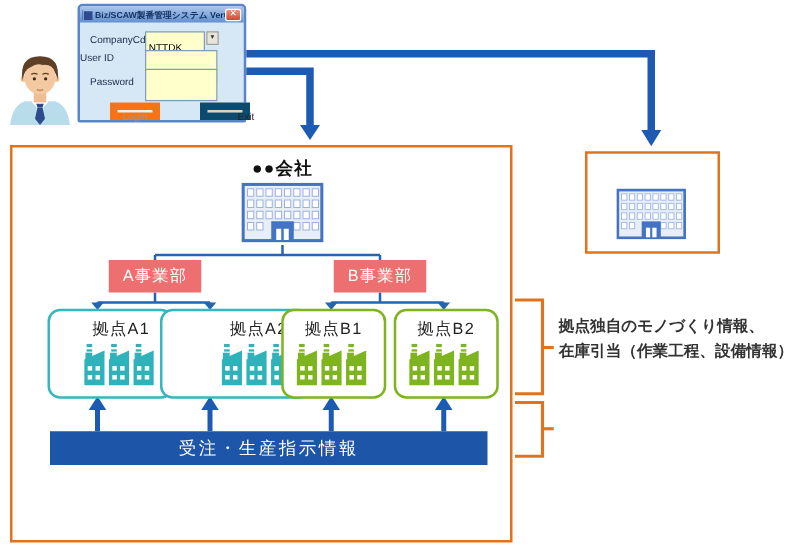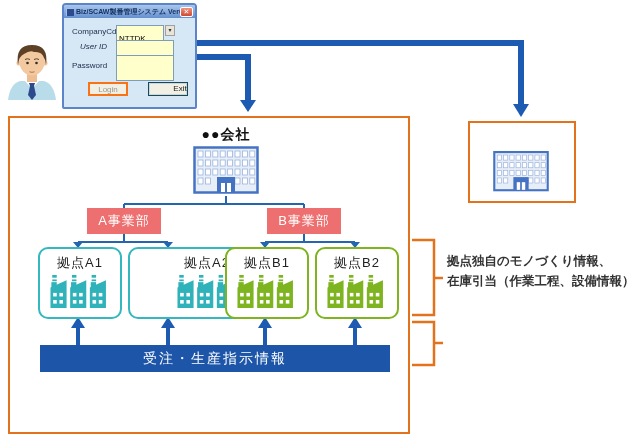--- a/index.html
+++ b/index.html
@@ -32,39 +32,39 @@
 
   .bar{position:absolute;z-index:3;left:40px;width:350px;background:#1d56a8;color:#fff;
        display:flex;align-items:center;justify-content:center;font-weight:normal;}
   .bar-order{top:345px;height:27px;font-size:14px;letter-spacing:2px;}
   .bar-master{top:382px;height:28px;font-size:15px;letter-spacing:3px;}
 
   .annotation{position:absolute;z-index:3;left:447px;font-size:12.5px;font-weight:bold;color:#333;
               line-height:20px;white-space:nowrap;}
 
   
-  .dialog{position:absolute;left:62px;top:3px;width:135px;height:106px;z-index:4;
+  .dialog{position:absolute;left:62px;top:3px;width:135px;height:95px;z-index:4;
           background:#d6e7f5;border:2px solid #5b84c9;border-radius:4px 4px 2px 2px;box-sizing:border-box;}
   .titlebar{height:13px;background:linear-gradient(#a9c7ec,#6590cf);display:flex;align-items:center;
             padding:0 2px;border-radius:2px 2px 0 0;}
   .app-icon{width:8px;height:8px;background:#2c4a8c;margin-right:2px;flex:none;
             box-shadow:inset 1px 1px 0 #9fc0e8;}
   .title-text{font-size:7px;font-weight:bold;color:#14305e;white-space:nowrap;overflow:hidden;flex:1;}
   .close-btn{width:13px;height:10px;background:linear-gradient(#f0907c,#cf4a33);border:1px solid #fff;
              border-radius:2px;color:#fff;font-size:7px;line-height:8px;text-align:center;flex:none;
              box-sizing:border-box;cursor:default;}
   .dlg-label{position:absolute;font-size:8px;color:#203050;}
   .dlg-input{position:absolute;height:11px;background:#ffffcc;border:1px solid #7f9db9;
              font-size:8px;padding:12px 2px;box-sizing:border-box;font-family:"Liberation Sans",sans-serif;}
   .dd-btn{position:absolute;width:10px;height:11px;background:#e8e4d8;border:1px solid #a0a0a0;
           font-size:6px;line-height:9px;text-align:center;box-sizing:border-box;color:#333;}
   .dlg-btn{position:absolute;width:40px;height:14px;font-size:8px;text-align:center;line-height:12px;
            background:#f2efe4;box-sizing:border-box;}
-  .btn-login{left:24px;top:77px;color:#9a9a8e;border:2px solid #f97316;}
-  .btn-exit{left:84px;top:77px;color:#222;border:1px solid #0c4a6e;box-shadow:inset 0 0 0 1px #d8d4c4;padding-left:24px;}
+  .btn-login{left:24px;top:77px;color:#9a9a8e;border:6px solid #f97316;}
+  .btn-exit{left:96px;top:77px;color:#222;border:6px solid #0c4a6e;box-shadow:inset 0 0 0 1px #d8d4c4;padding-left:24px;}
 
   .avatar{position:absolute;left:2px;top:34px;z-index:3;}
 </style>
 </head>
 <body>
 
 <div class="stage">
 
   <svg id="linework" width="632" height="440" viewBox="0 0 632 440">
 
@@ -204,21 +204,21 @@
       </g>
       <rect x="24" y="31" width="18" height="15" fill="#4573c4"></rect>
       <rect x="28" y="37" width="4" height="9" fill="#fff"></rect>
       <rect x="34" y="37" width="4" height="9" fill="#fff"></rect>
     </svg>
   </div>
 
   <div class="division" style="left:267px;top:208px;">B事業部</div>
   <div class="division" style="left:87px;top:208px;">A事業部</div>
 
-  <div class="site-box teal" style="left:38px;top:247px;">
+  <div class="site-box teal" style="left:38px;top:247px;padding-left:17px;">
     <div class="site-label">拠点A1</div>
     <svg width="62" height="34" viewBox="0 0 66 38">
       <g fill="currentColor">
         <rect x="2" y="0" width="5" height="3"></rect>
           <rect x="2" y="5" width="5" height="2"></rect>
         <rect x="1" y="8" width="6" height="8"></rect>
           <polygon points="0,14 18,6 18,37 0,37"></polygon>
         <rect x="24" y="0" width="5" height="3"></rect>
           <rect x="24" y="5" width="5" height="2"></rect>
         <rect x="23" y="8" width="6" height="8"></rect>
@@ -375,21 +375,21 @@
 
   <div class="dialog">
     <div class="titlebar">
       <div class="app-icon"></div>
       <div class="title-text">Biz/SCAW製番管理システム Ver6.1</div>
       <div class="close-btn">✕</div>
     </div>
     <div class="dlg-label" style="left:8px;top:22px;">CompanyCd</div>
     <input class="dlg-input" style="left: 52px; top: 20px; width: 48px;" value="NTTDK">
     <div class="dd-btn" style="left:101px;top:20px;">▾</div>
-    <div class="dlg-label" style="left:16px;top:37px;font-style:italic;">User ID</div>
+    <div class="dlg-label" style="left:0;top:37px;">User ID</div>
     <input class="dlg-input" style="left: 52px; top: 35px; width: 58px;">
     <div class="dlg-label" style="left:8px;top:56px;">Password</div>
     <input class="dlg-input" style="left: 52px; top: 50px; width: 58px;" type="password">
     <div class="dlg-btn btn-login">Login</div>
     <div class="dlg-btn btn-exit">Exit</div>
   </div>
 
 </div>
 
 </body></html>

